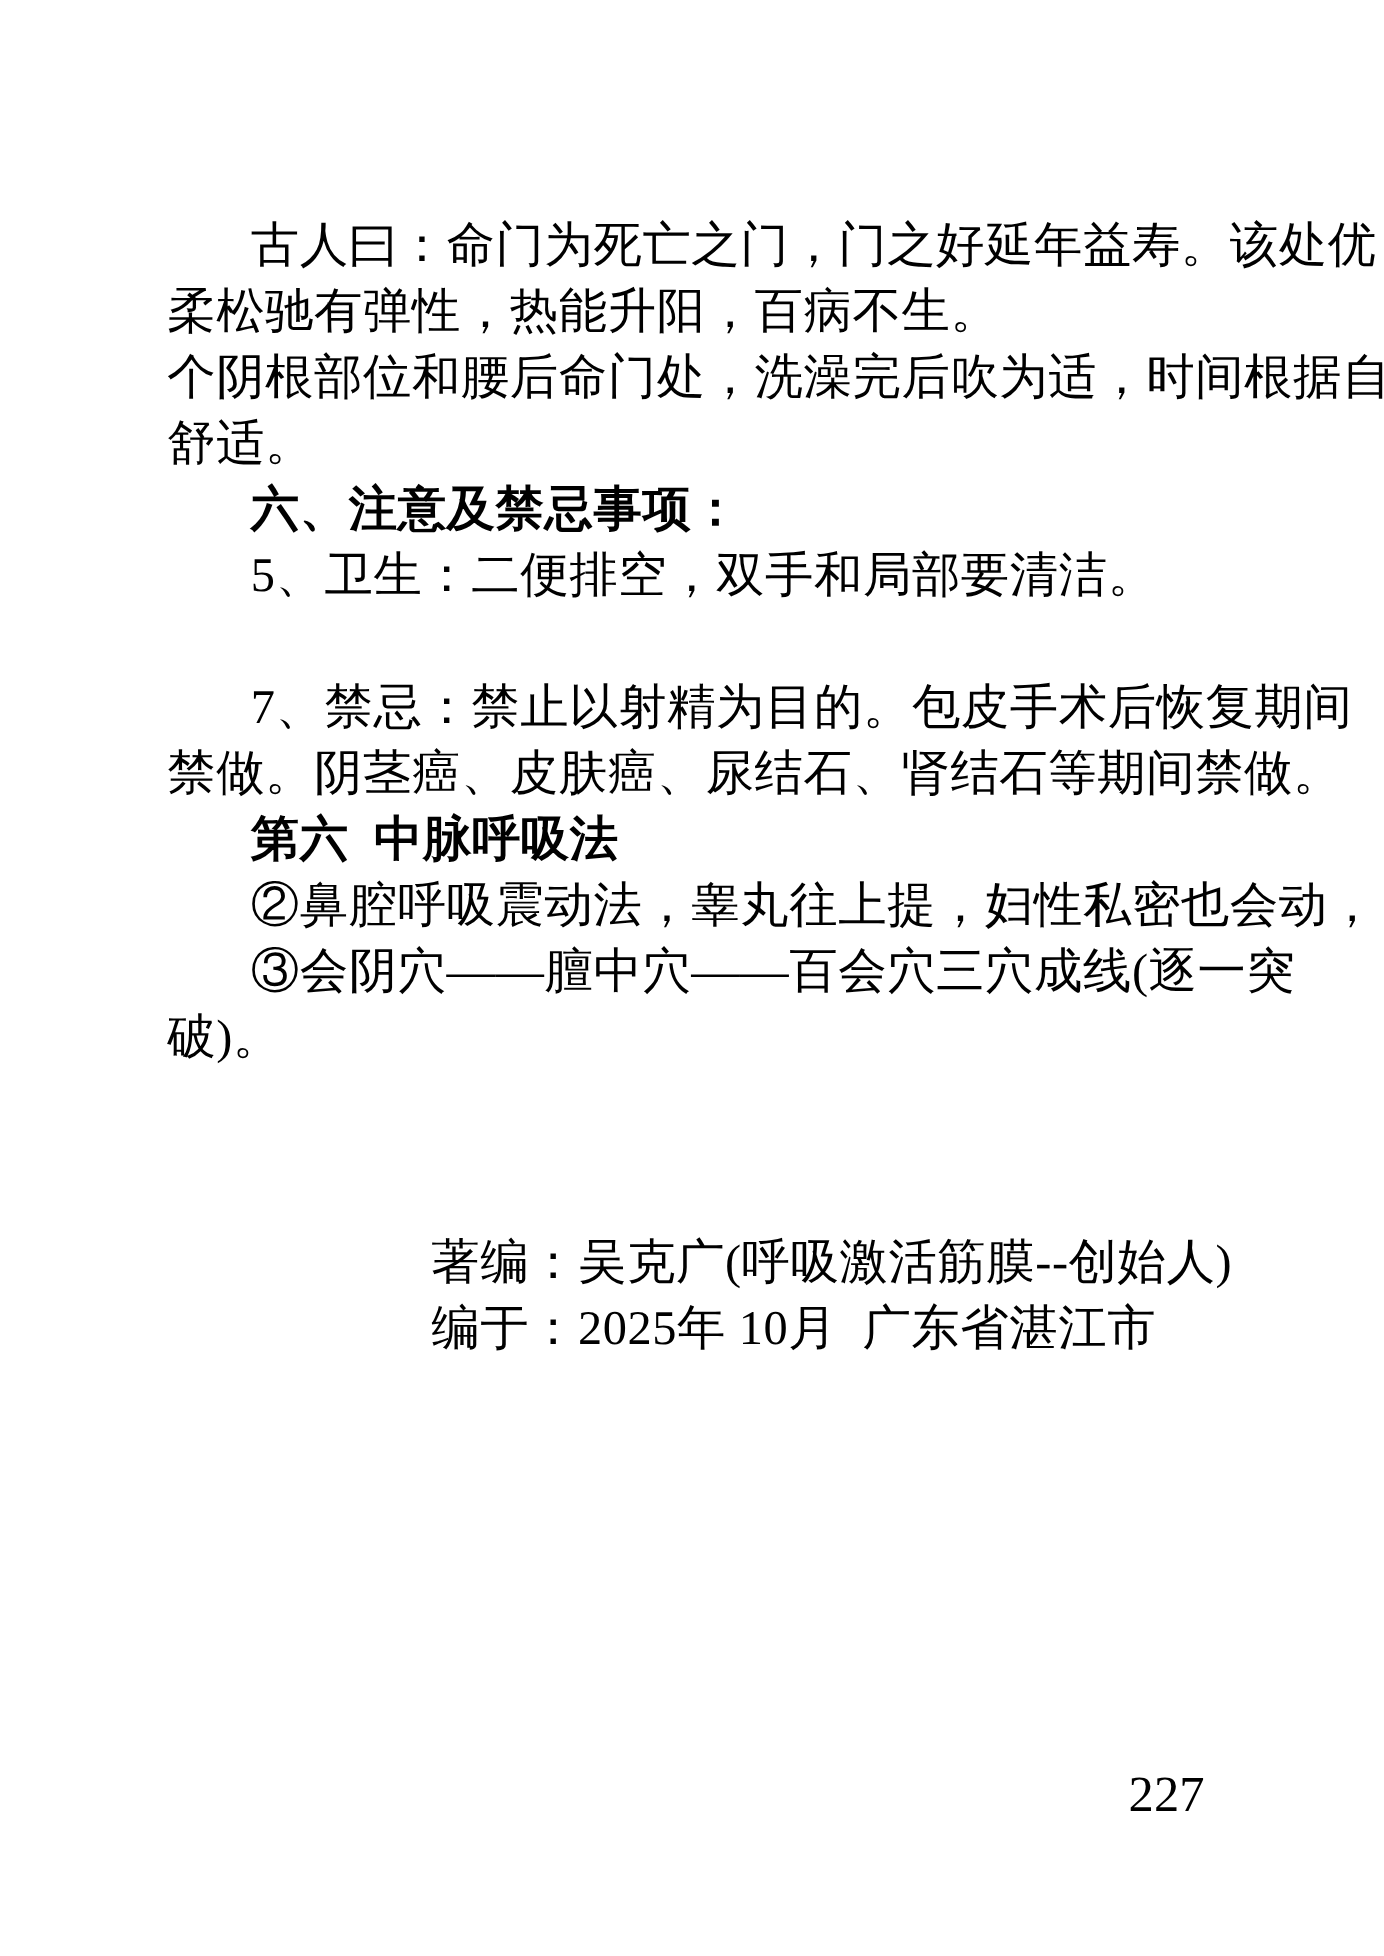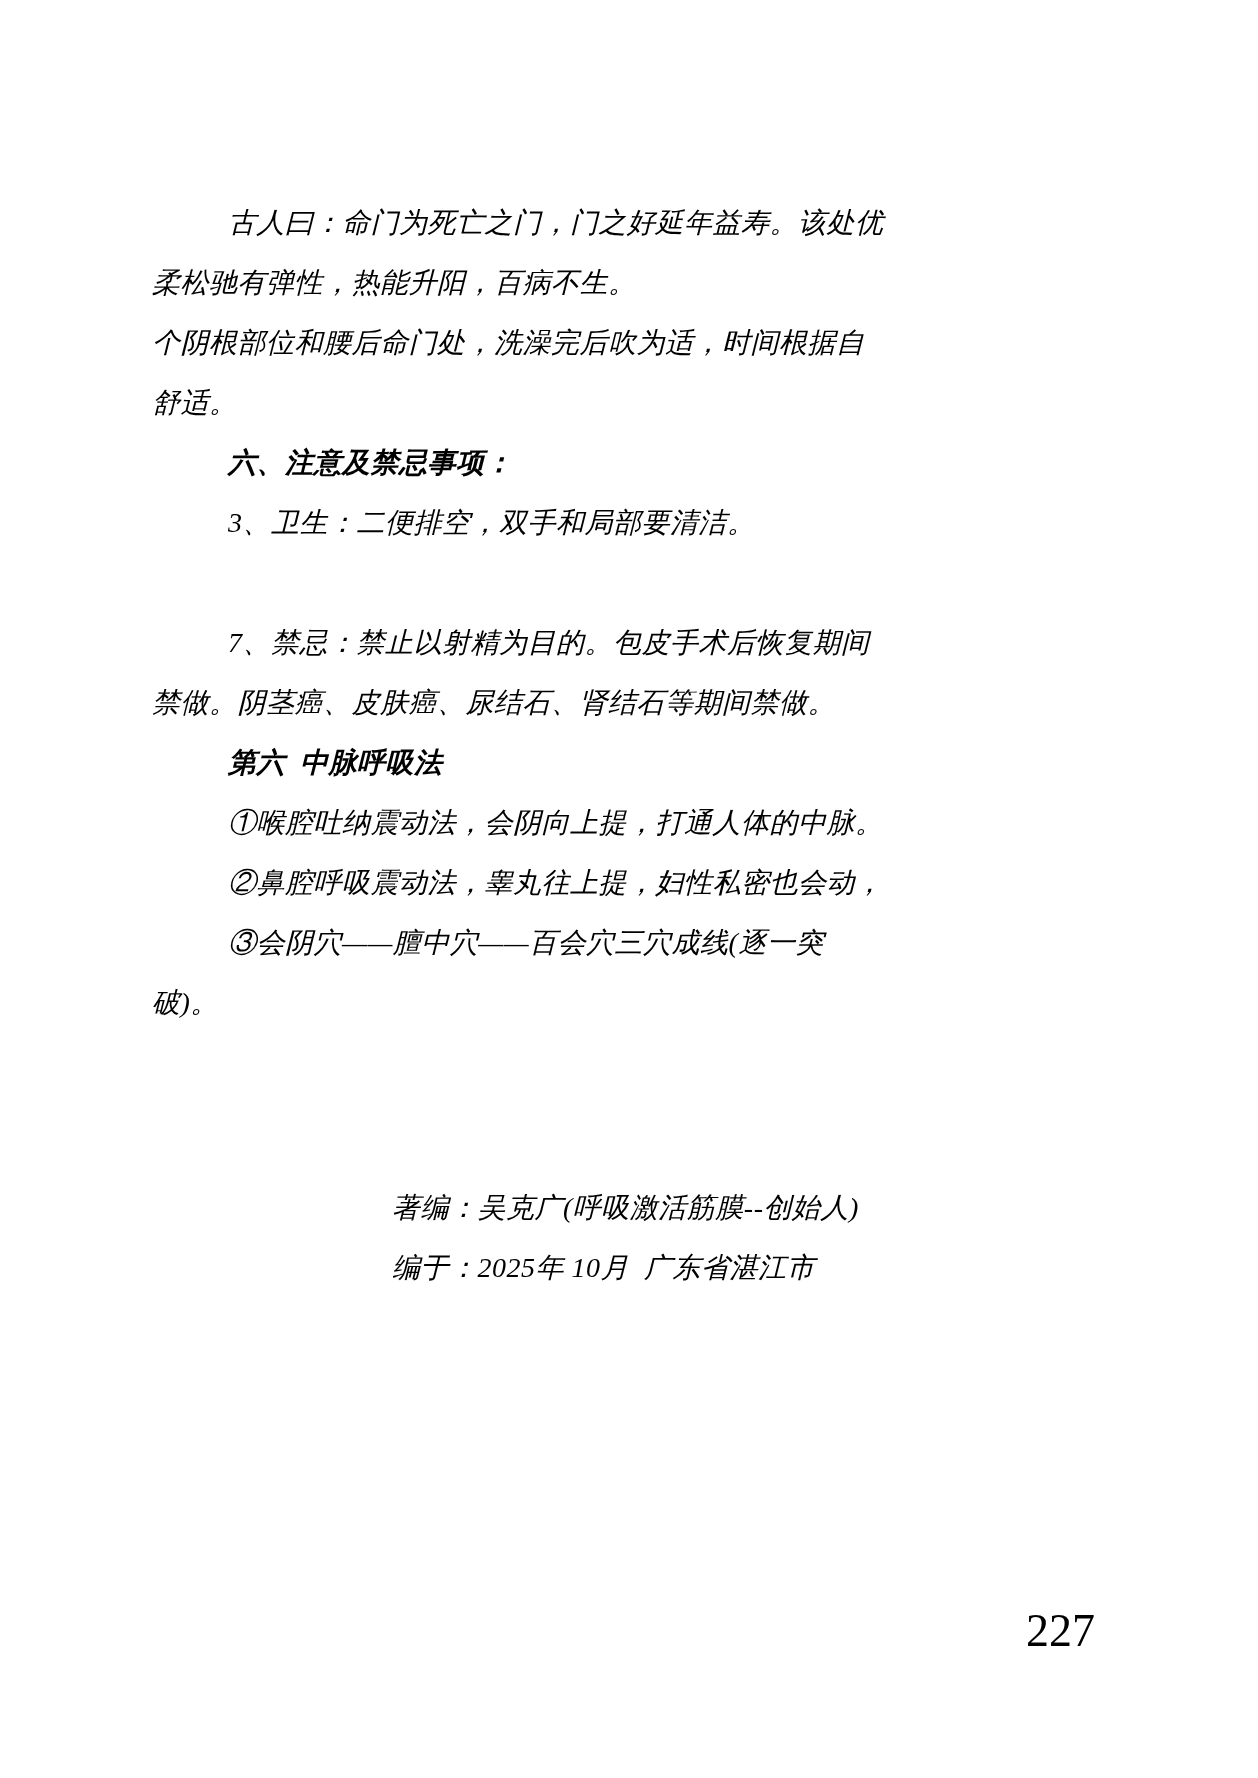--- a/index.html
+++ b/index.html
@@ -22,24 +22,23 @@
   }
   .content {
     position: absolute;
     left: 152px;
     top: 193px;
     width: 960px;
   }
   .line {
     height: 60px;
     line-height: 60px;
-    font-size: 28px;
+    font-size: 44px;
     white-space: pre;
     letter-spacing: 0.5px;
-    font-style: italic;
   }
   .indent {
     padding-left: 76px; 
   }
   .bold {
     font-weight: bold;
   }
   .blank {
     height: 60px;
   }
@@ -64,26 +63,25 @@
 </head>
 <body>
 
 <div class="page">
   <div class="content">
     <div class="line indent">古人曰：命门为死亡之门，门之好延年益寿。该处优</div>
     <div class="line">柔松驰有弹性，热能升阳，百病不生。</div>
     <div class="line">个阴根部位和腰后命门处，洗澡完后吹为适，时间根据自</div>
     <div class="line">舒适。</div>
     <div class="line indent bold">六、注意及禁忌事项：</div>
-    <div class="line indent">3、卫生：二便排空，双手和局部要清洁。</div>
+    <div class="line indent">5、卫生：二便排空，双手和局部要清洁。</div>
     <div class="blank"></div>
     <div class="line indent">7、禁忌：禁止以射精为目的。包皮手术后恢复期间</div>
     <div class="line">禁做。阴茎癌、皮肤癌、尿结石、肾结石等期间禁做。</div>
     <div class="line indent bold">第六  中脉呼吸法</div>
-    <div class="line indent">①喉腔吐纳震动法，会阴向上提，打通人体的中脉。</div>
     <div class="line indent">②鼻腔呼吸震动法，睾丸往上提，妇性私密也会动，</div>
     <div class="line indent">③会阴穴——膻中穴——百会穴三穴成线(逐一突</div>
     <div class="line">破)。</div>
     <div class="spacer-large"></div>
     <div class="line sig">著编：吴克广(呼吸激活筋膜--创始人)</div>
     <div class="line sig">编于：2025年 10月  广东省湛江市</div>
   </div>
   <div class="pagenum">227</div>
 </div>
 

